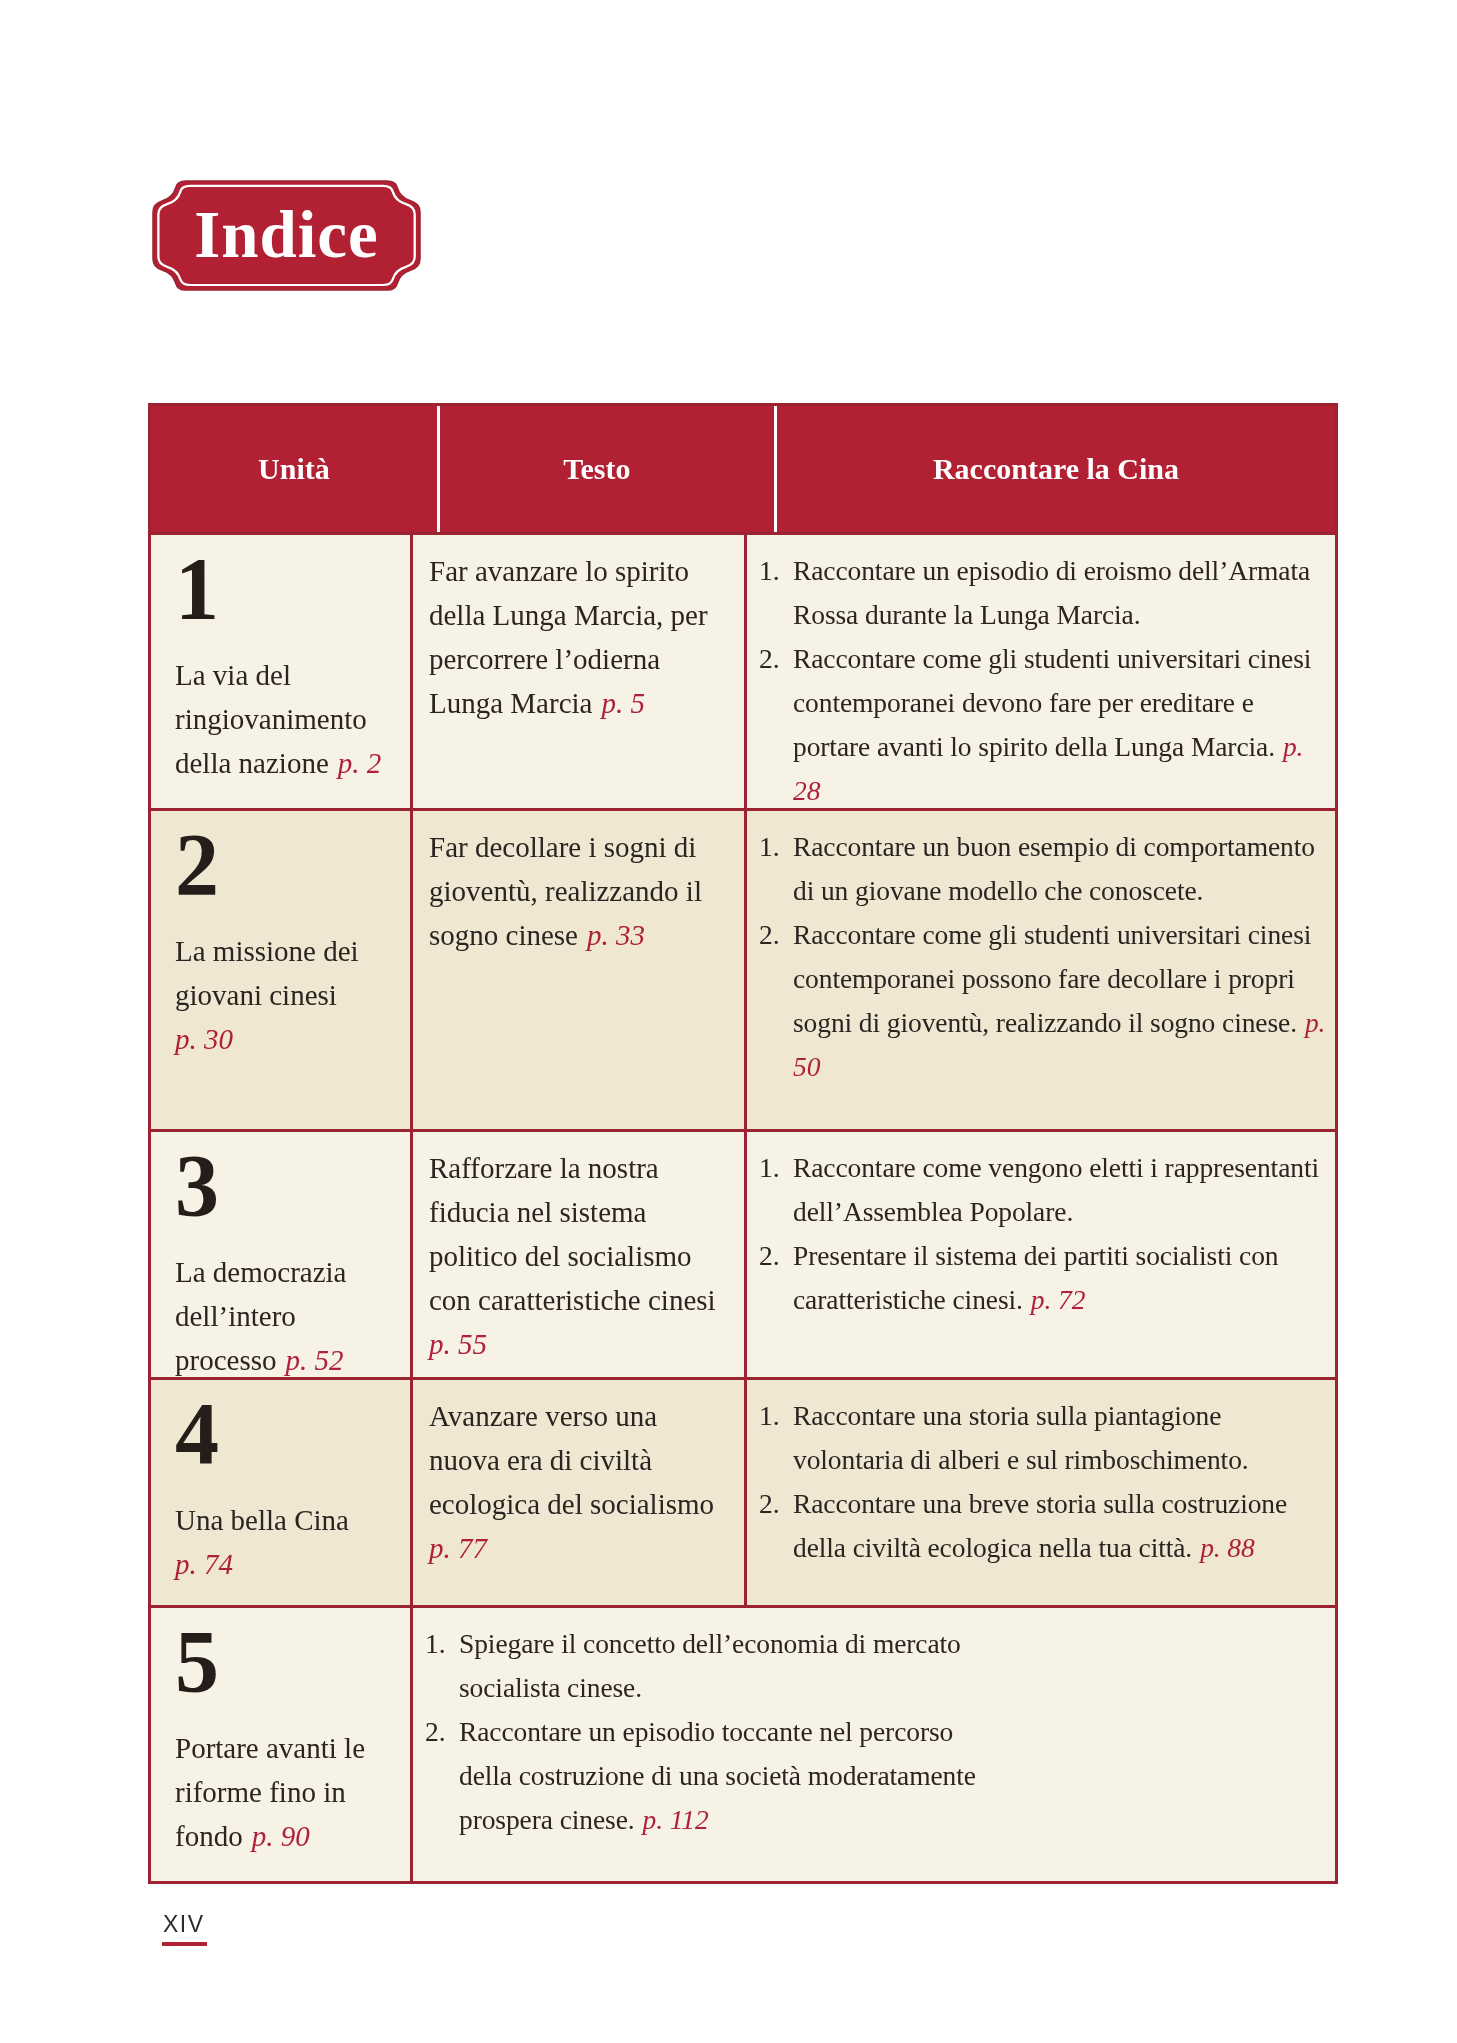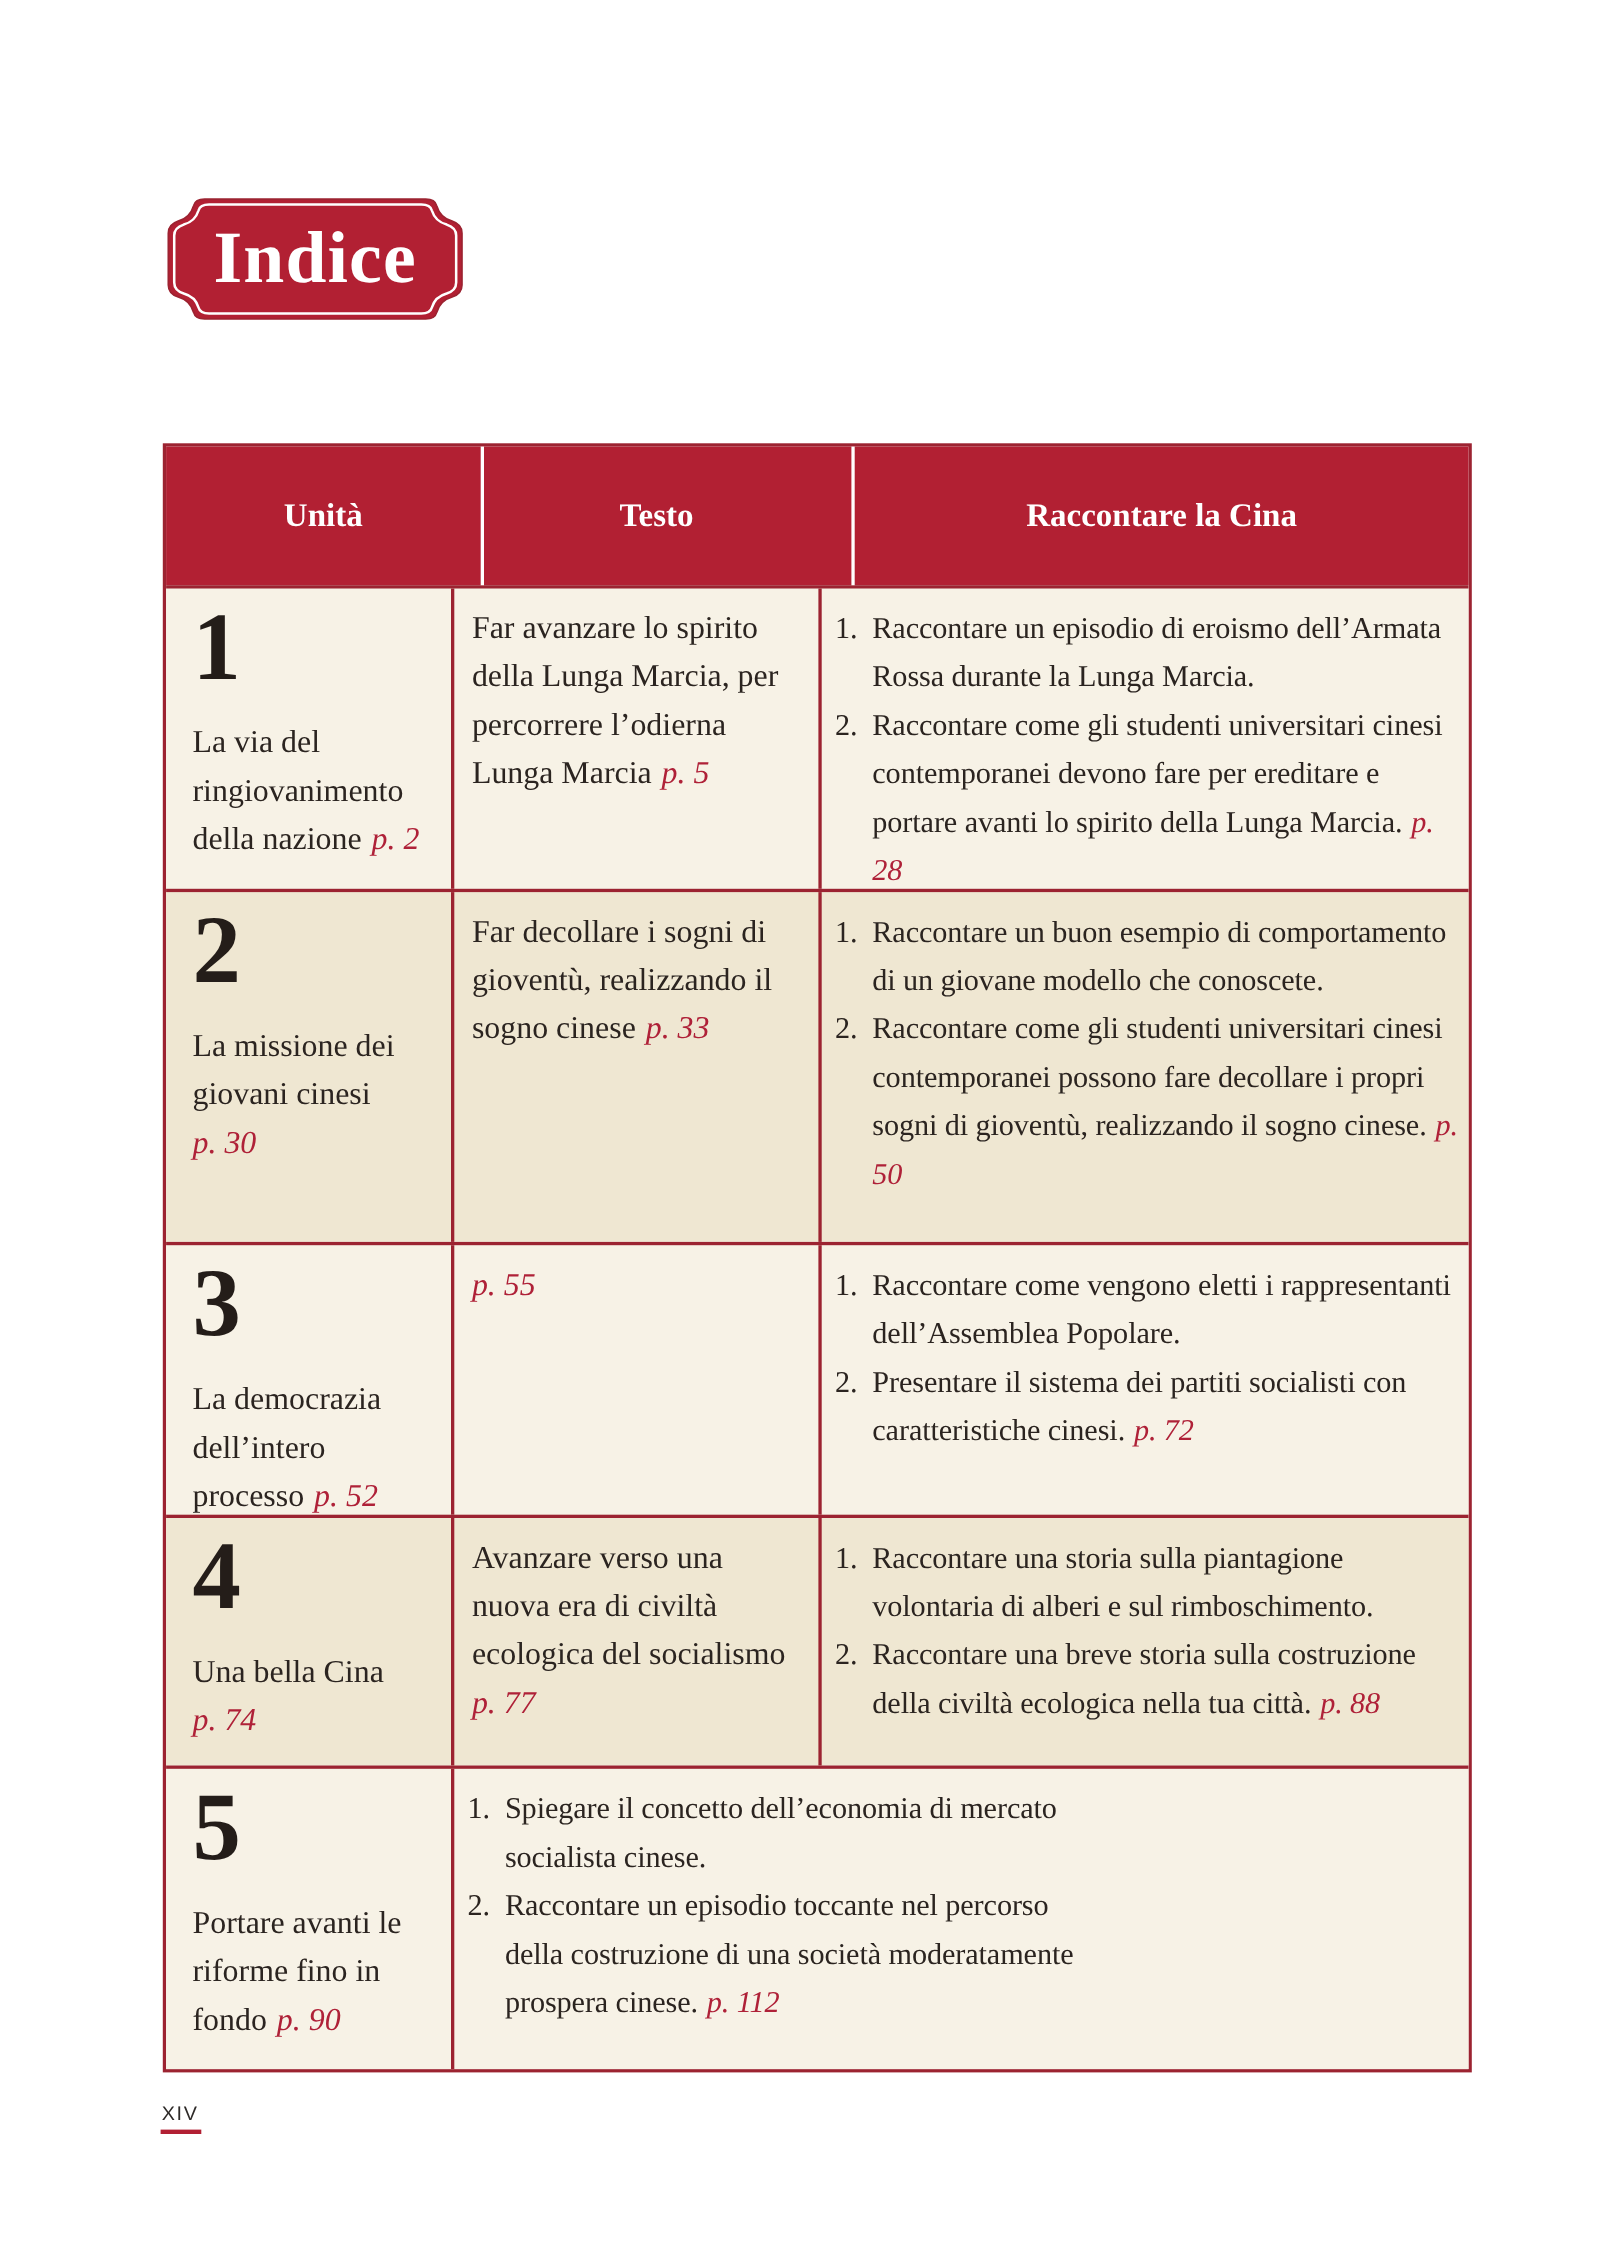--- a/index.html
+++ b/index.html
@@ -40,22 +40,22 @@
   span.ref{margin-left:9px;}
   .ref.block{display:block;margin-left:0;}
 
   .item{display:flex;}
   .inum{flex:none;width:34px;}
   .itext{flex:1;}
   .itext .ref{margin-left:8px;}
 
   
   .footer{position:absolute;left:146px;top:1911px;}
-  .pagenum{display:inline-block;font-family:"Liberation Sans",sans-serif;font-size:18px;color:#2E2A28;
-           letter-spacing:1.5px;border-bottom:4px solid var(--header-red,#B22033);padding:0 2px 4px 1px;}
+  .pagenum{display:inline-block;font-family:"Liberation Sans",sans-serif;font-size:23px;color:#2E2A28;
+           letter-spacing:1.5px;border-bottom:4px solid var(--header-red,#B22033);padding:0 2px 4px 1px;margin-left:16px;}
 </style>
 </head>
 <body>
 
 <div class="page">
 
   <div class="badge">
     <svg viewBox="0 0 273 115" aria-hidden="true">
       <path d="M 36 3 H 237 C 243 3 246 5 247 9 C 249 16 254 21 261 23 C 267 25 270 28 270 34 L 270 81
                C 270 87 267 90 261 92 C 254 94 249 99 247 106 C 246 110 243 112 237 112 H 36
@@ -123,21 +123,21 @@
   </div>
 
   <div class="trow">
     <div class="cell c1">
       <div class="unit-num">3</div>
       <div class="unit-title">
         <span class="t">La democrazia dell’intero processo</span><span class="ref">p. 52</span>
       </div>
     </div>
     <div class="cell c2">
-      <span class="ref block">p. 55</span>
+      <span class="t">Rafforzare la nostra fiducia nel sistema politico del socialismo con caratteristiche cinesi</span><span class="ref block">p. 55</span>
     </div>
     <div class="cell c3">
   <div class="item">
     <span class="inum">1.</span>
     <span class="itext"><span class="t">Raccontare come vengono eletti i rappresentanti dell’Assemblea Popolare.</span></span>
   </div>
 
   <div class="item">
     <span class="inum">2.</span>
     <span class="itext"><span class="t">Presentare il sistema dei partiti socialisti con caratteristiche cinesi.</span><span class="ref">p. 72</span></span>

